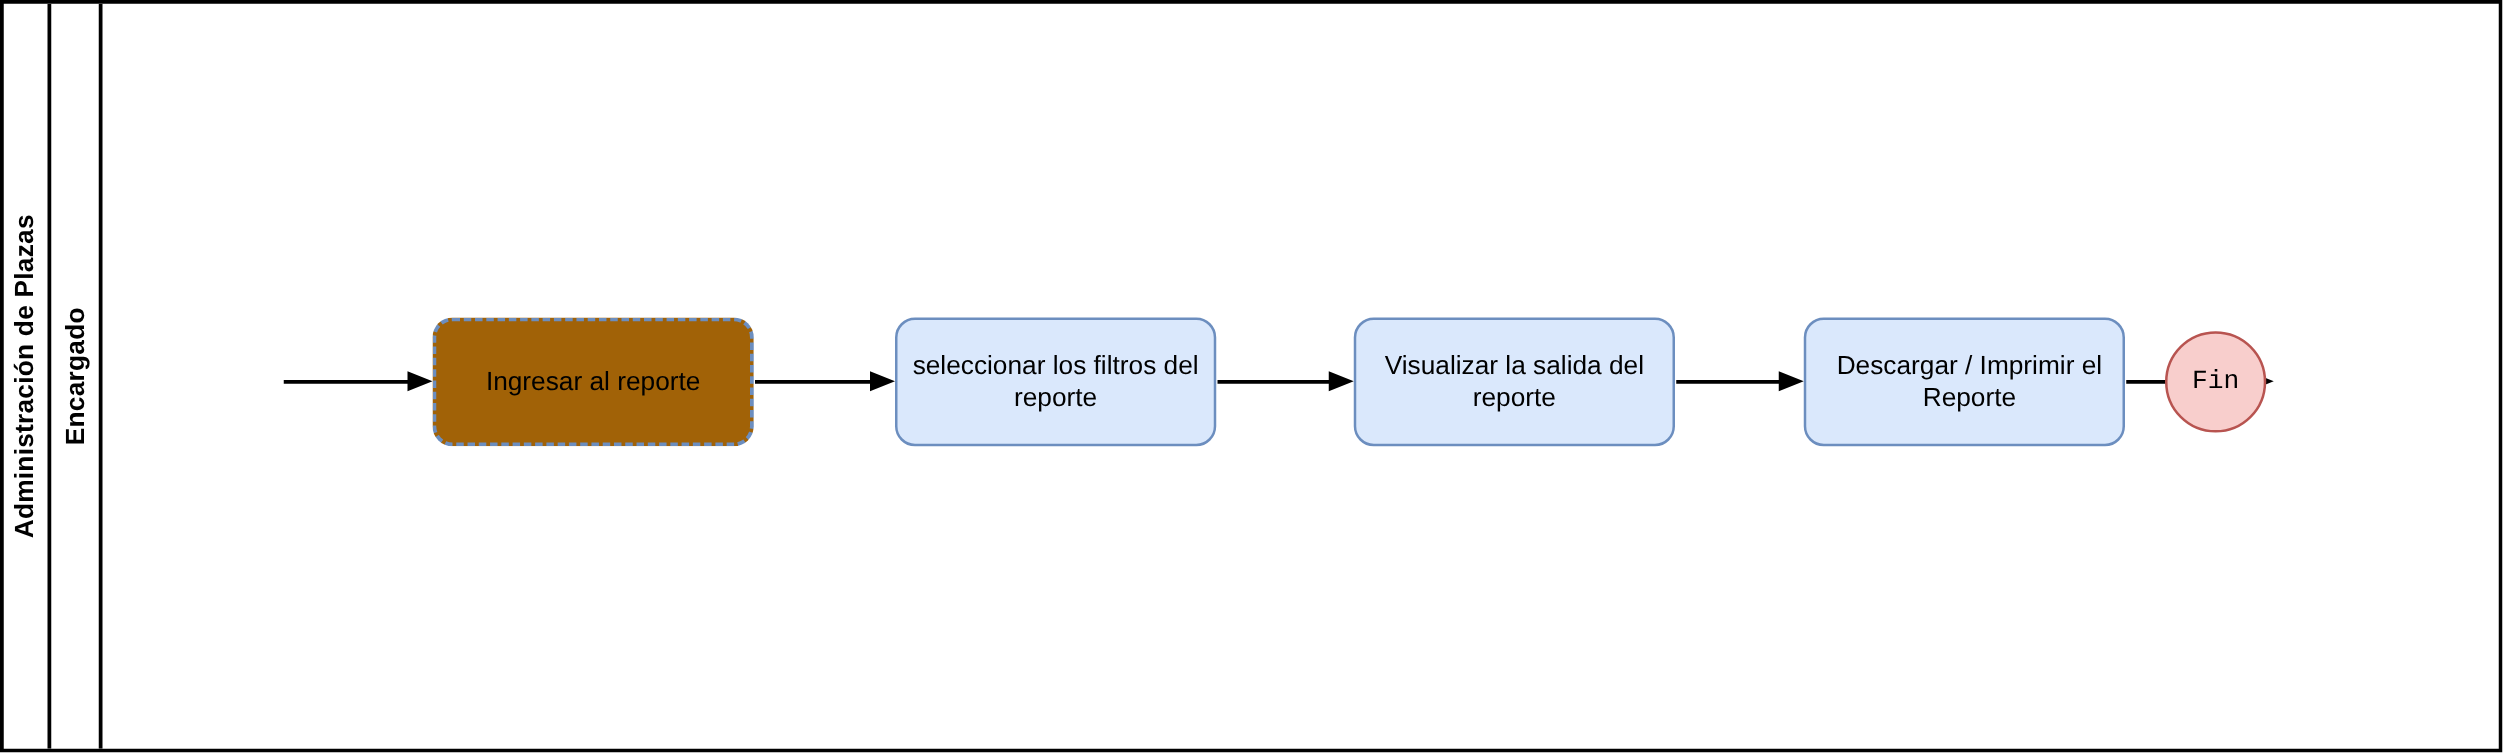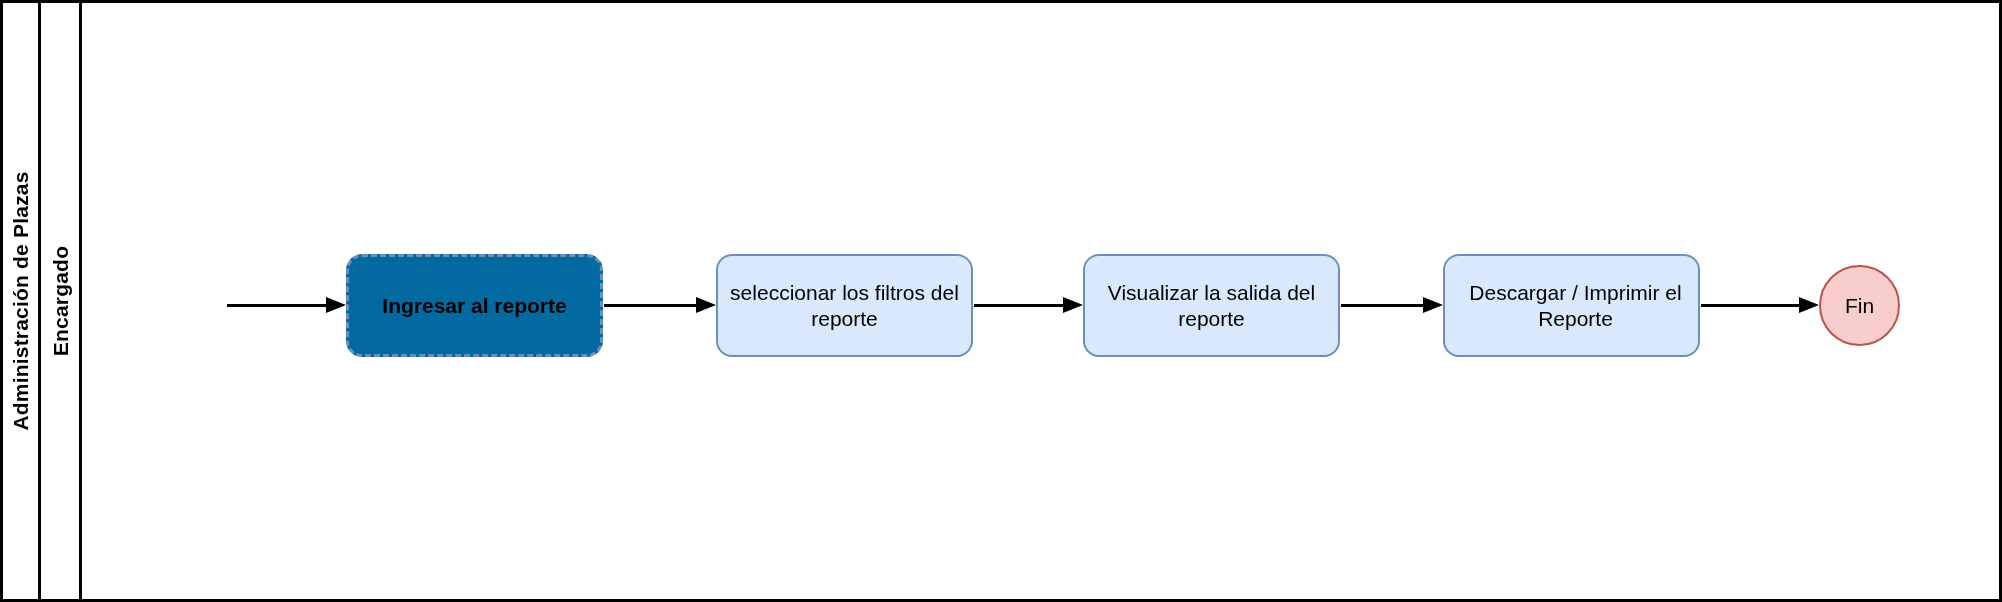--- a/index.html
+++ b/index.html
@@ -60,21 +60,21 @@
     border: 2px solid;
     padding: 6px 12px;
   }
   .box.dashed { border-style: dashed; border-width: 3px; }
 
   .n-start      { left: 140px;  top: 262px; }
   .n-step1      { left: 343px;  top: 251px; }
   .n-step2      { left: 713px;  top: 251px; justify-content: center; }
   .n-step3      { left: 1080px; top: 251px; }
   .n-step4      { left: 1440px; top: 251px; }
-  .n-end        { left: 1816px; top: 262px; }
+  .n-end        { left: 1729px; top: 262px; font-family: Liberation Mono, monospace; }
 
   
   .arrow {
     position: absolute;
     top: 291px;
     height: 22px;
   }
   .arrow::before {
     content: '';
     position: absolute;
@@ -110,21 +110,21 @@
     <span class="vtext">Administración de Plazas</span>
   </div>
 
   <div class="lane-col lane-col2">
     <span class="vtext">Encargado</span>
   </div>
 
 
   <div class="arrow a1"></div>
 
-  <div class="node box dashed n-step1" style="background-color: #0369a1; border-color: rgb(108, 142, 191); font-weight: bold;">
+  <div class="node box dashed n-step1" style="background-color: #a16207; border-color: rgb(108, 142, 191);">
     <span>Ingresar al reporte</span>
   </div>
 
   <div class="arrow a2"></div>
 
   <div class="node box n-step2" style="background-color: rgb(218, 232, 252); border-color: rgb(108, 142, 191);">
     <span>seleccionar los filtros del reporte</span>
   </div>
 
   <div class="arrow a3"></div>

